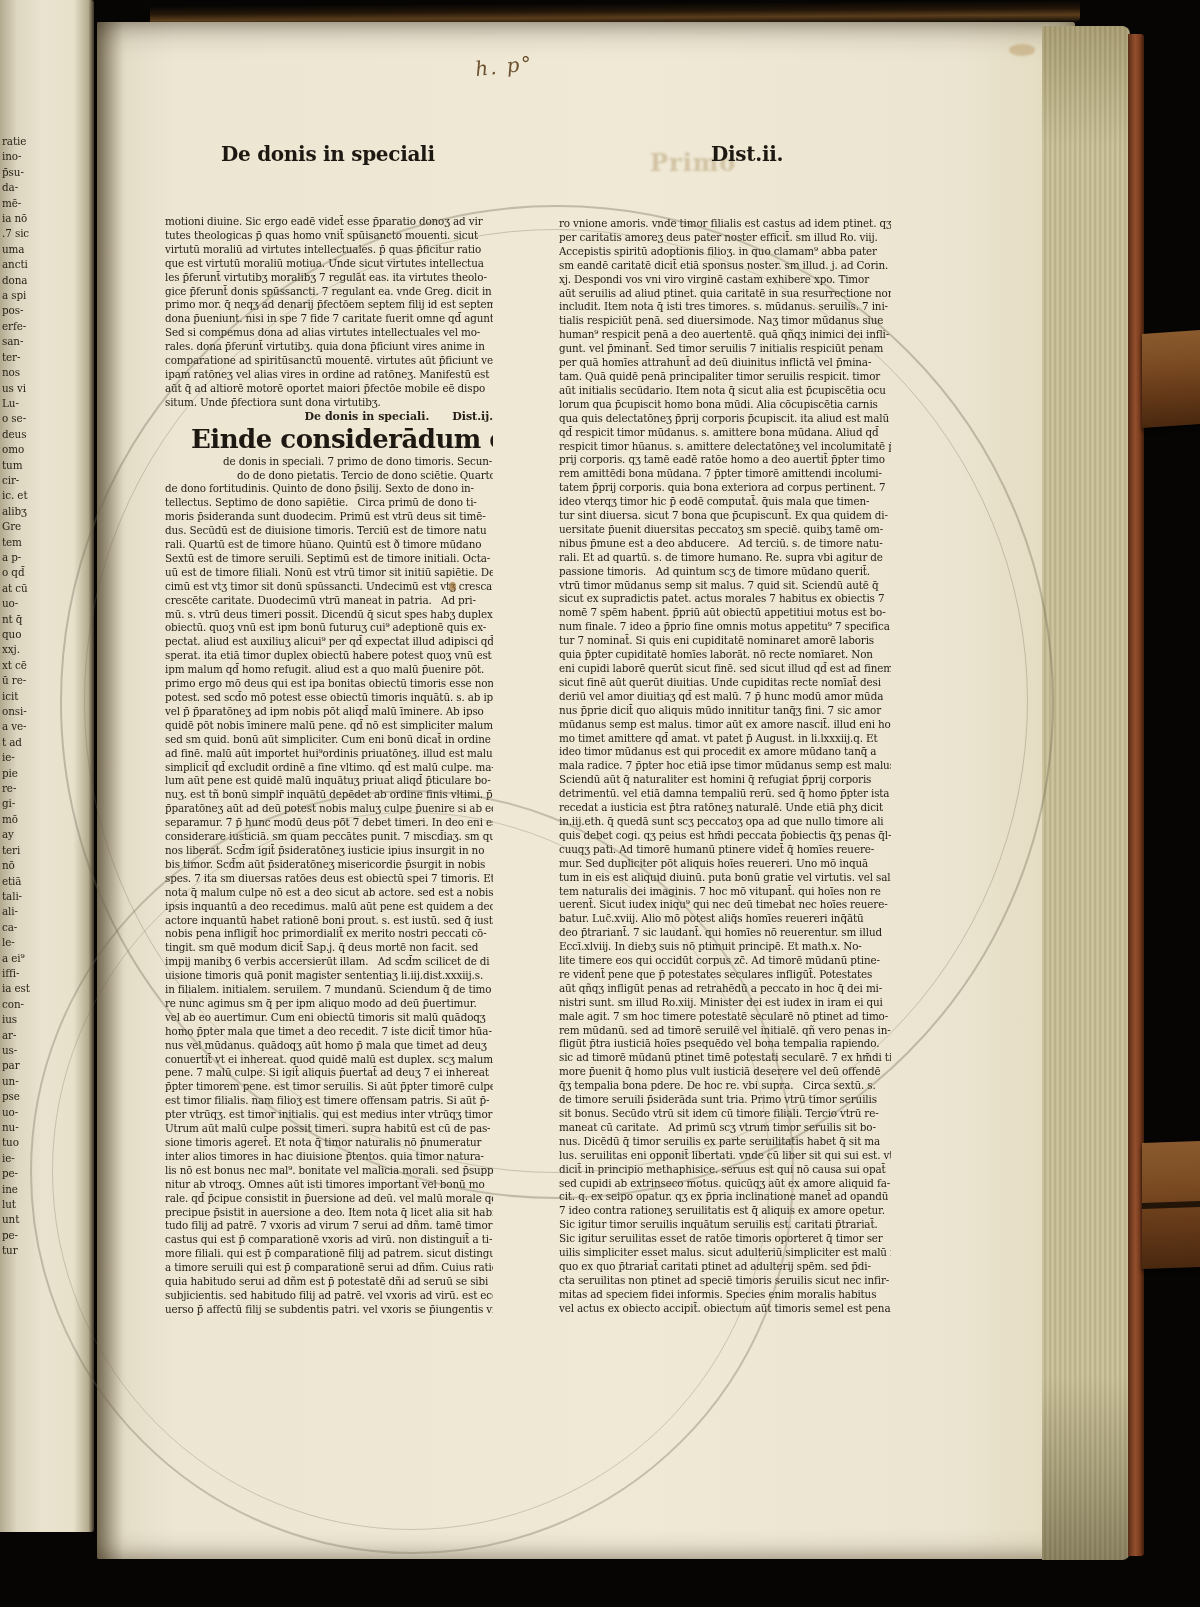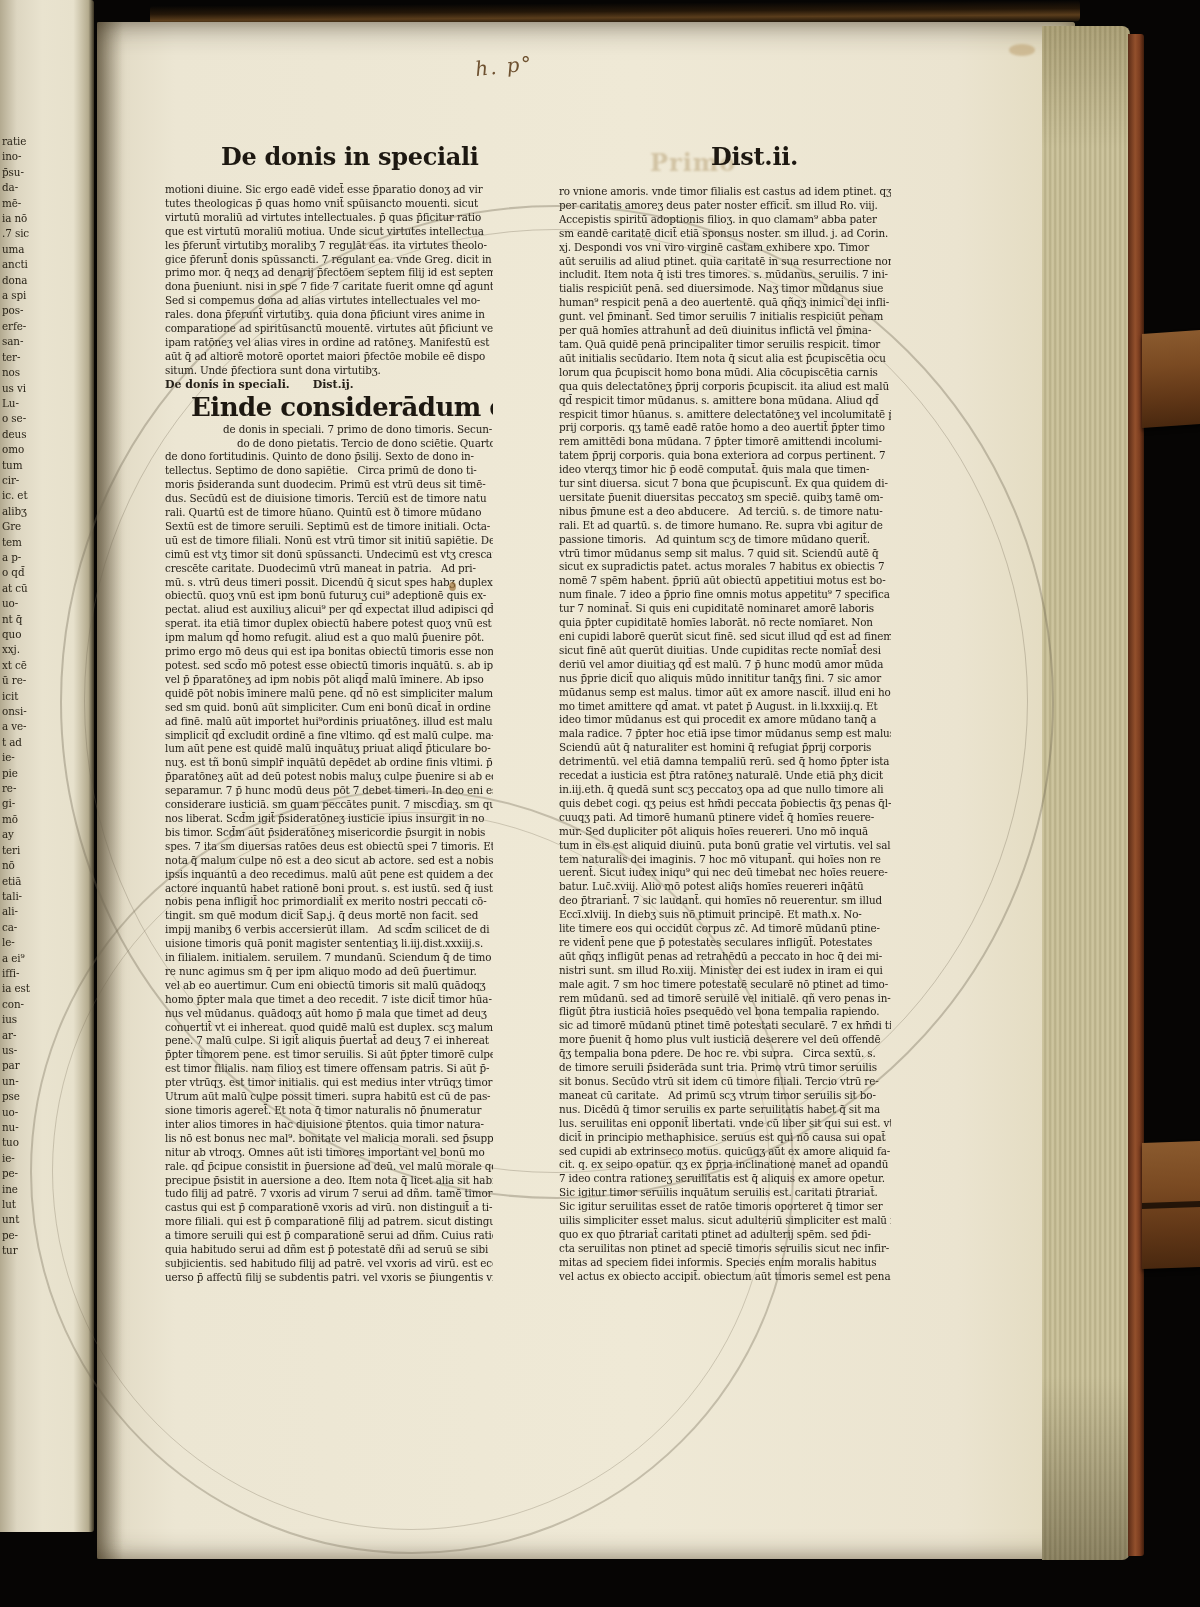--- a/index.html
+++ b/index.html
@@ -25,29 +25,29 @@
                inset -10px 0 20px -12px rgba(70,55,25,.35),
                inset 0 -18px 26px -16px rgba(55,42,20,.4);}
   .gutter-shade{position:absolute;left:0;top:0;width:26px;height:100%;
     background:linear-gradient(90deg,rgba(50,38,18,.38),rgba(50,38,18,0));}
 
   .hw{position:absolute;left:378px;top:32px;font-style:italic;font-size:20px;color:#6e5130;
     transform:rotate(-6deg);letter-spacing:2px;}
   .ghost{position:absolute;left:553px;top:126px;font-weight:bold;font-size:24px;color:#b59e72;
     opacity:.5;filter:blur(.8px);letter-spacing:1px;}
 
-  .rt{position:absolute;top:120px;font-weight:bold;color:#1d1811;font-size:24px;letter-spacing:-0.3px;}
+  .rt{position:absolute;top:120px;font-weight:bold;color:#1d1811;font-size:20px;letter-spacing:-0.3px;}
   .rt-left{left:124px;}
   .rt-right{left:614px;}
 
-  .col{position:absolute;color:#26211a;}
+  .col{position:absolute;color:#26211a;margin-top:32px;}
   .col1{left:68px;top:161px;width:328px;}
   .col2{left:462px;top:163px;width:332px;}
   .tl{font-size:10.4px;line-height:13.9px;white-space:pre;overflow:hidden;letter-spacing:-0.15px;}
-  .subhead{font-size:11px;line-height:13.9px;text-align:left;font-weight:600;white-space:pre;overflow:hidden;}
+  .subhead{font-size:11px;line-height:13.9px;text-align:right;font-weight:600;white-space:pre;overflow:hidden;}
   .chapter{font-size:26px;line-height:31px;font-weight:bold;letter-spacing:-0.5px;padding-left:26px;
     white-space:nowrap;overflow:hidden;color:#1d1811;}
   .indent1{padding-left:58px;}
   .indent2{padding-left:72px;}
 
   .spot{position:absolute;border-radius:50%;}
   .spot1{left:352px;top:560px;width:7px;height:9px;background:#9a6b2f;opacity:.65;}
   .spot2{left:912px;top:22px;width:26px;height:12px;background:#b99a66;opacity:.5;filter:blur(1px);}
 
   

